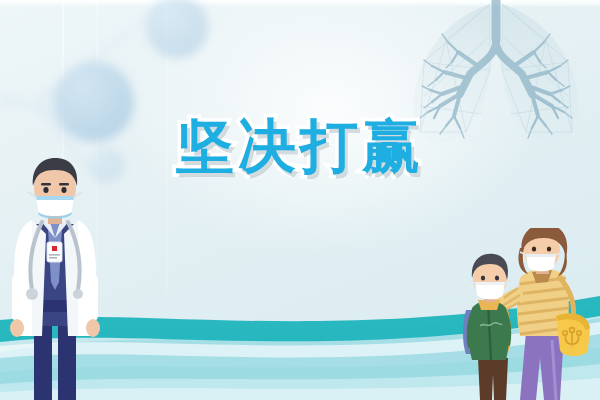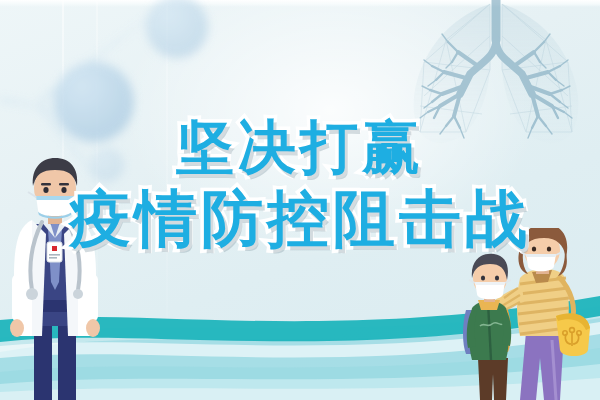--- a/index.html
+++ b/index.html
@@ -38,21 +38,21 @@
   .waves{position:absolute;left:0;bottom:0;width:600px;height:140px;}
 
   
   .title-block{
     position:absolute;left:0;top:118px;width:600px;
     text-align:center;
     z-index:40;
     pointer-events:none;
   }
   .title-line{
-    font-family:Liberation Sans, sans-serif;
+    font-family:Liberation Serif, serif;
     font-weight:bold;
     color:#1eaee2;
     letter-spacing:4px;
     line-height:1;
     -webkit-text-stroke:7px #ffffff;
     paint-order:stroke fill;
     text-shadow:3px 4px 0 rgba(140,160,170,.38);
     white-space:nowrap;
   }
   .title-line-1{font-size:58px;}
@@ -262,16 +262,15 @@
       <ellipse cx="37" cy="50" rx="2.1" ry="2.5" fill="#33333d"></ellipse>
 
       <path d="M15 54 L45 54 L43 66 C43 73 17 73 17 66 Z" fill="#ffffff"></path>
       <path d="M15 54 L45 54 L44.6 57 L15.4 57 Z" fill="#eef2f5"></path>
       <path d="M15 55 L9 52 M45 55 L51 52" stroke="#e0e7eb" stroke-width="1.8"></path>
     </g>
   </svg>
 
   <div class="title-block">
     <div class="title-line title-line-1">坚决打赢</div>
-    <div class="title-line title-line-2">疫情防控阻击战</div>
   </div>
 
 </div>
 
 </body></html>

